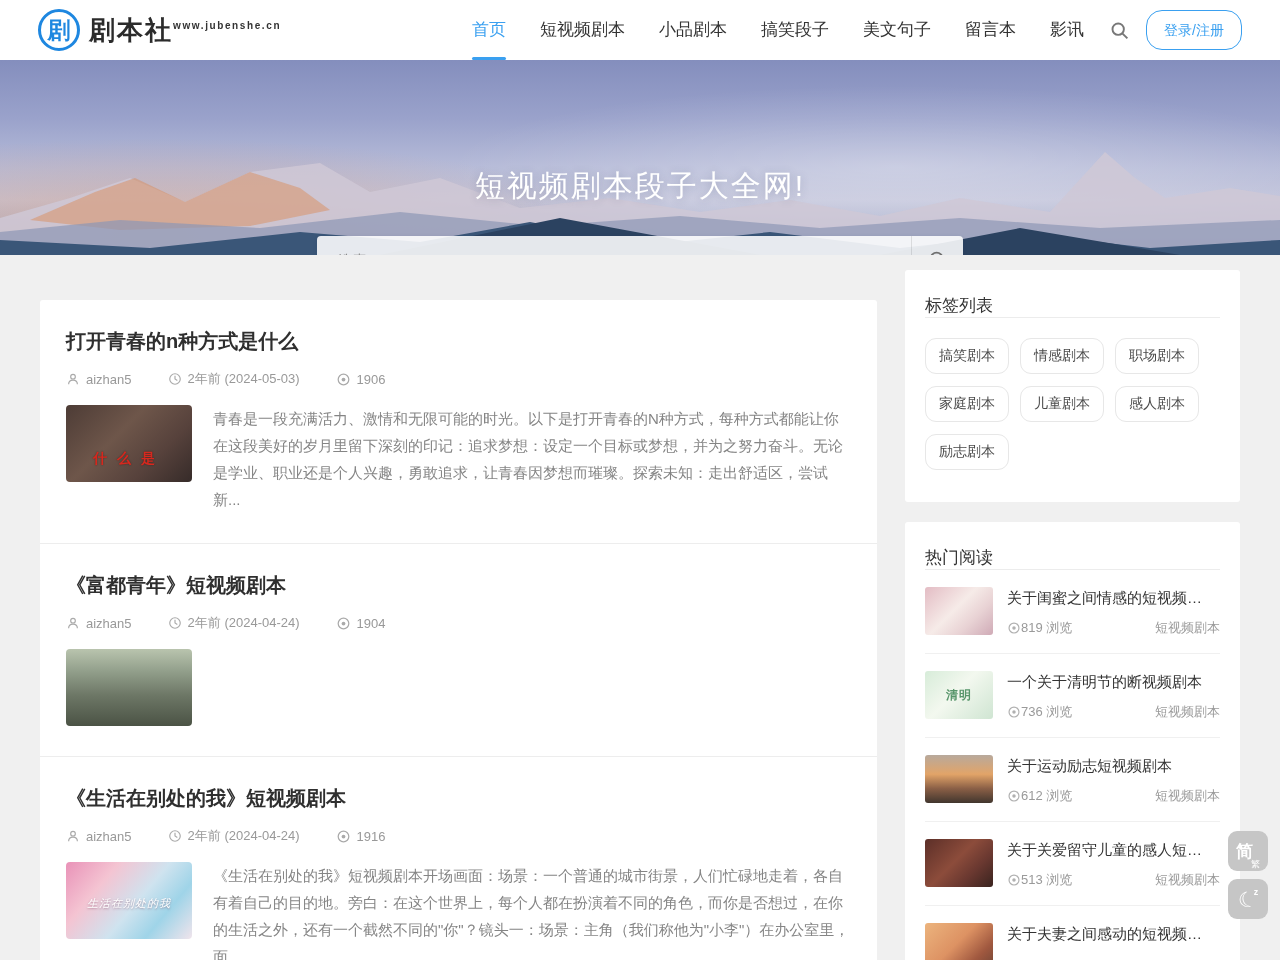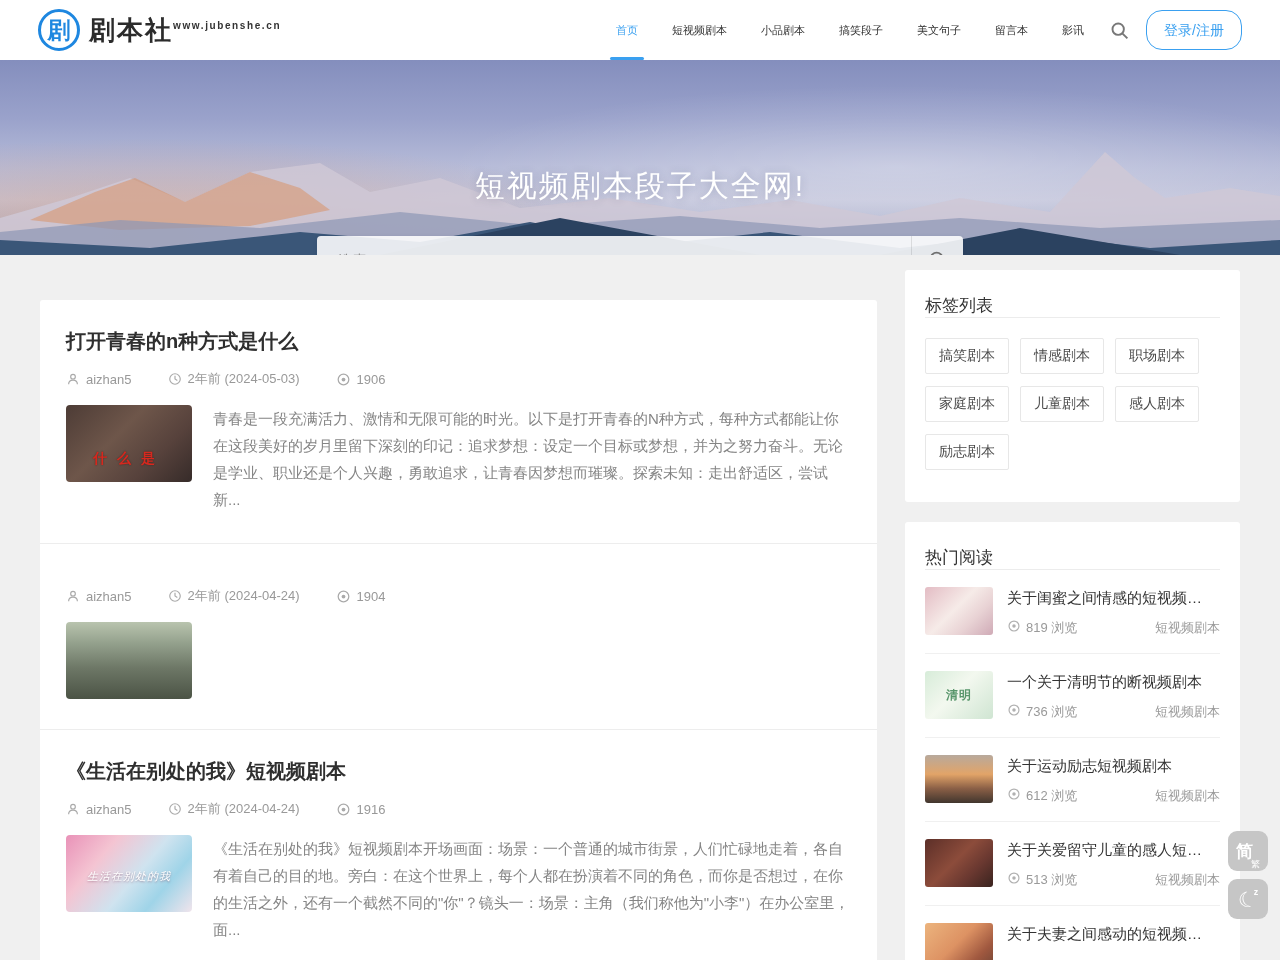--- a/index.html
+++ b/index.html
@@ -18,21 +18,21 @@
   .logo-circle {
     width:42px; height:42px; border:3px solid #1e87e0; border-radius:50%;
     color:#1e87e0; font-weight:bold; font-size:23px; display:flex;
     align-items:center; justify-content:center; background:#fff;
   }
   .logo-text-wrap { display:flex; flex-direction:row; line-height:1; }
   .logo-name { font-size:26px; font-weight:bold; color:#2b2b2b; letter-spacing:2px; }
   .logo-domain { font-size:10px; color:#333; letter-spacing:1.6px; margin-top:4px; font-weight:bold; }
   .nav { display:flex; align-items:center; height:60px; }
   .nav-item {
-    font-size:11px; color:#333; margin:0 17px; height:60px; line-height:60px;
+    font-size:17px; color:#333; margin:0 17px; height:60px; line-height:60px;
     position:relative; cursor:pointer; white-space:nowrap;
   }
   .nav-item.active { color:#3aa0f0; }
   .nav-item.active::after {
     content:""; position:absolute; left:50%; transform:translateX(-50%);
     bottom:0; width:34px; height:3px; background:#3aa0f0; border-radius:2px;
   }
   .nav-search { margin:0 16px 0 8px; cursor:pointer; display:flex; align-items:center; }
   .login-btn {
     border:1px solid #3aa0f0; color:#3aa0f0; font-size:14px; border-radius:16px;
@@ -97,36 +97,36 @@
     color:#fff; font-size:11px; font-style:italic; margin-bottom:28px;
     text-shadow:0 1px 2px rgba(120,60,90,.5); white-space:nowrap; letter-spacing:1px;
   }
 
   
   .sidebar { width:335px; margin-top:15px; display:flex; flex-direction:column; gap:20px; }
   .side-card { background:#fff; border-radius:3px; padding:24px 20px 20px; }
   .side-title { font-size:17px; font-weight:normal; color:#333; border-bottom:1px solid #ececec; }
   .tag-list { padding-top:20px; display:flex; flex-wrap:wrap; }
   .tag {
-    border:1px solid #e7e7e7; border-radius:2px; padding:8px 13px; font-size:14px;
+    border:1px solid #e7e7e7; border-radius:11px; padding:8px 13px; font-size:14px;
     color:#4a4a4a; margin:0 11px 12px 0; cursor:pointer; background:#fff; white-space:nowrap;
   }
   .hot-item { display:flex; padding:17px 0 16px; border-bottom:1px solid #f0f0f0; }
   .hot-item:last-child { border-bottom:none; padding-bottom:6px; }
   .hot-thumb {
     width:68px; height:48px; border-radius:3px; flex-shrink:0; margin-right:14px;
     overflow:hidden; cursor:pointer; display:flex; align-items:center; justify-content:center;
   }
   .hot-right { flex:1; min-width:0; }
   .hot-title {
     font-size:15px; color:#333; white-space:nowrap; overflow:hidden;
     margin:2px 0 11px; cursor:pointer;
   }
   .hot-meta { display:flex; justify-content:space-between; align-items:center; color:#9a9a9a; font-size:13px; }
-  .hot-views { display:flex; align-items:flex-start; gap:5px; }
+  .hot-views { display:flex; align-items:center; }
   .thumb-h1 { background:linear-gradient(135deg,#e3bcc4 0%,#f6ebe8 45%,#e8d2d4 70%,#cfaab6 100%); }
   .thumb-h2 { background:linear-gradient(135deg,#d7ecd9 0%,#f3f8ef 45%,#cfe5d2 100%); }
   .thumb-h2 .thumb-green { color:#58966b; font-size:12px; font-weight:bold; letter-spacing:1px; }
   .thumb-h3 { background:linear-gradient(180deg,#b8a99c 0%,#e2a468 40%,#8a5f46 70%,#41362e 100%); }
   .thumb-h4 { background:linear-gradient(135deg,#5c2f28 0%,#8c4c3b 45%,#6a3830 70%,#39231f 100%); }
   .thumb-h5 { background:linear-gradient(135deg,#ecb47e 0%,#dd9263 45%,#a0583f 75%,#6e4435 100%); }
 
   
   .float-btn {
     position:fixed; right:12px; width:40px; height:40px; border-radius:9px;
@@ -224,20 +224,21 @@
       </div>
       <div class="post-body">
         <div class="thumb thumb-a1">
           <span class="thumb-red">什么是</span>
         </div>
         <p class="excerpt">青春是一段充满活力、激情和无限可能的时光。以下是打开青春的N种方式，每种方式都能让你在这段美好的岁月里留下深刻的印记：追求梦想：设定一个目标或梦想，并为之努力奋斗。无论是学业、职业还是个人兴趣，勇敢追求，让青春因梦想而璀璨。探索未知：走出舒适区，尝试新...</p>
       </div>
     </article>
 
     <article class="post">
+      <h2 class="post-title">《富都青年》短视频剧本</h2>
       <div class="post-meta">
         <span class="meta">
           <svg class="ic" width="14" height="14" viewBox="0 0 24 24" fill="none" stroke="#aaa" stroke-width="2">
               <circle cx="12" cy="8" r="4"></circle>
               <path d="M4.5 21c0-4.2 3.3-7 7.5-7s7.5 2.8 7.5 7"></path>
             </svg>
           <span>aizhan5</span>
         </span>
         <span class="meta">
           <svg class="ic" width="14" height="14" viewBox="0 0 24 24" fill="none" stroke="#aaa" stroke-width="2">

